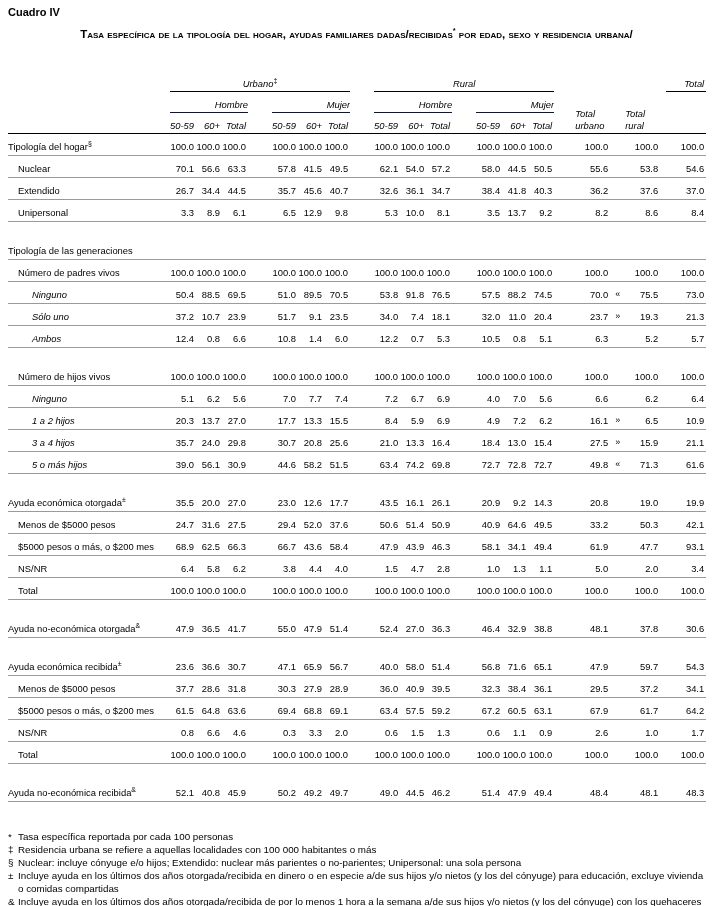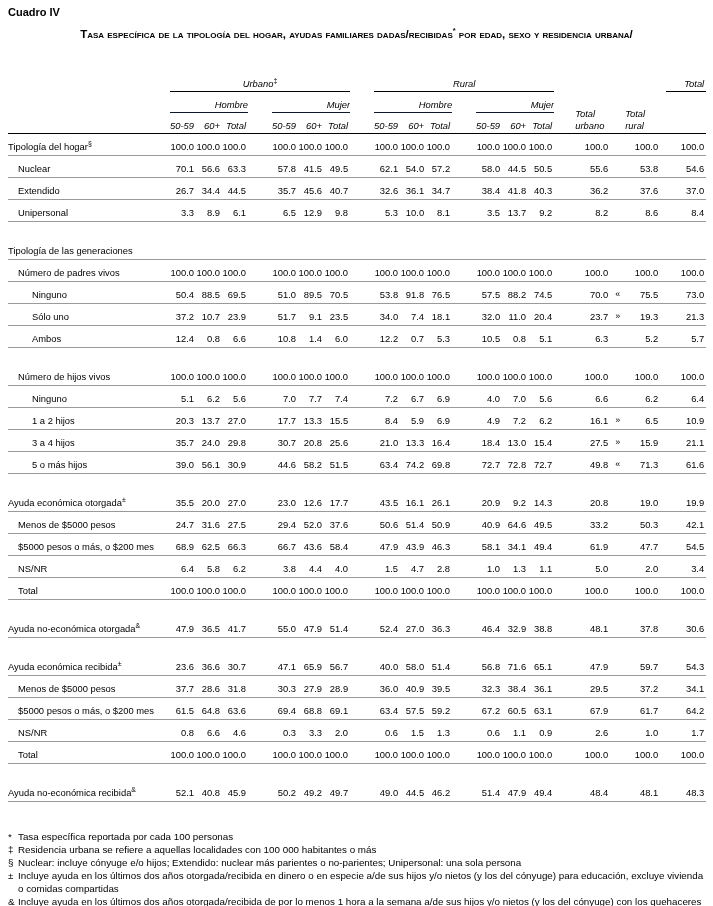--- a/index.html
+++ b/index.html
@@ -35,21 +35,21 @@
   thead td.totcol { text-align: left; padding-left: 1px; line-height: 11.5px; }
   thead tr.h3 td, thead td.hb { border-bottom: 1px solid #000; }
   thead td sup { font-size: 7px; font-style: normal; }
 
   tbody tr.data td, tbody tr.section td { border-bottom: 1px solid #9a9a9a; }
   tbody tr.blank td { height: 16px; }
   td.lbl { text-align: left; padding-bottom: 3px; }
   td.lbl sup { font-size: 7px; }
   td.lbl.ind0 { padding-left: 0; }
   td.lbl.ind1 { padding-left: 10px; }
-  td.lbl.ind2 { padding-left: 24px; }
+  td.lbl.ind2 { padding-left: 24px; font-style: italic; }
   td.num { text-align: right; padding-right: 2px; padding-bottom: 3px; }
   td.mark { text-align: center; padding-bottom: 3px; font-size: 9px; letter-spacing: -1px; }
 
   .footnotes { margin-top: 28px; font-size: 9.8px; line-height: 13px; }
   .fnrow { display: flex; }
   .fnsym { flex: 0 0 10px; width: 10px; }
   .fntxt { flex: 1; white-space: normal; }
 </style>
 </head>
 <body>
@@ -529,21 +529,21 @@
           <td class="num">46.3</td>
           <td class="sp"></td>
           <td class="num">58.1</td>
           <td class="num">34.1</td>
           <td class="num">49.4</td>
           <td class="sp"></td>
           <td class="num">61.9</td>
           <td class="mark"></td>
           <td class="num">47.7</td>
           <td class="sp"></td>
-          <td class="num">54.5</td>
+          <td class="num">93.1</td>
         </tr>
         <tr class="data">
           <td class="lbl ind1">NS/NR</td>
           <td class="num">6.4</td>
           <td class="num">5.8</td>
           <td class="num">6.2</td>
           <td class="sp"></td>
           <td class="num">3.8</td>
           <td class="num">4.4</td>
           <td class="num">4.0</td>

